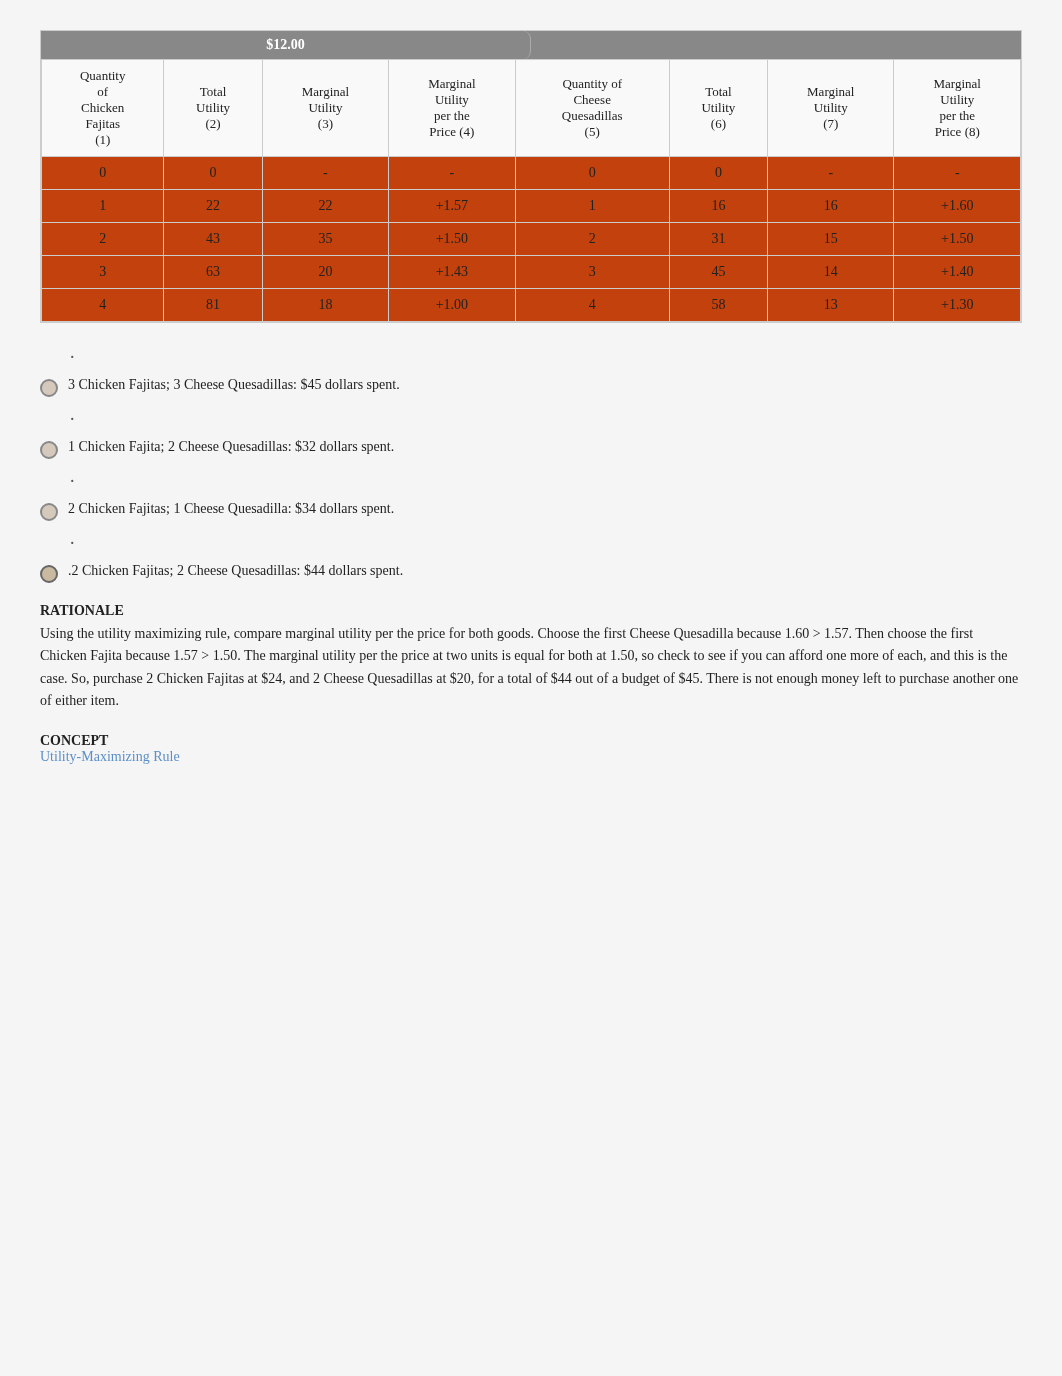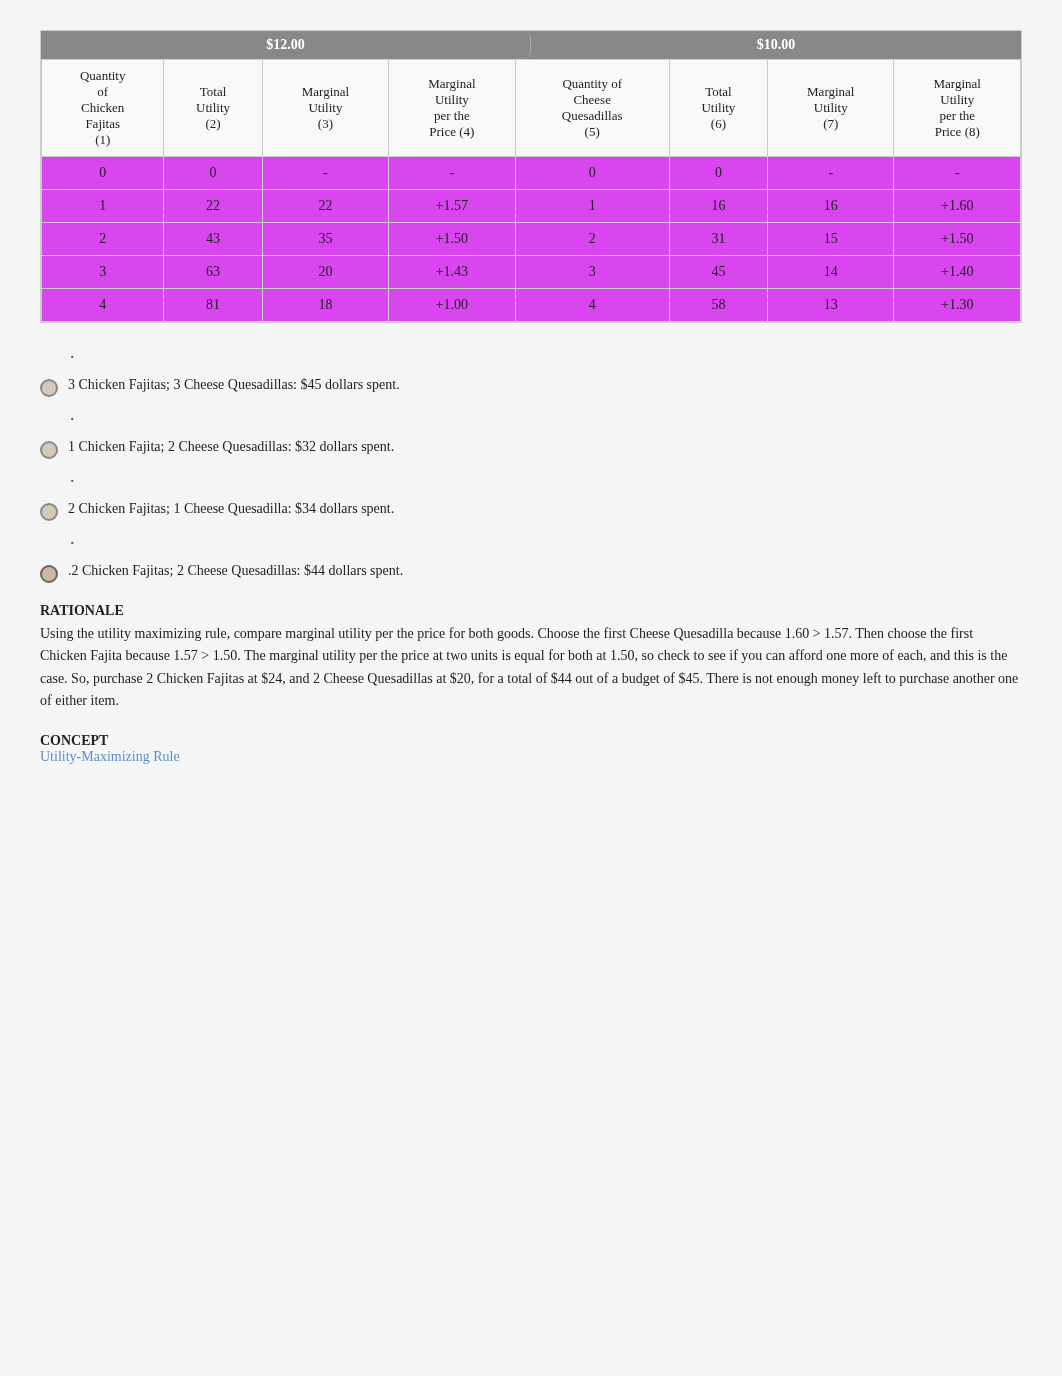--- a/index.html
+++ b/index.html
@@ -39,21 +39,21 @@
       width: 50%;
       text-align: center;
       padding: 6px 0;
       font-weight: bold;
       font-size: 14px;
     }
 
     table {
       width: 100%;
       border-collapse: collapse;
-      background: #d946ef;
+      background: #c2410c;
     }
 
     table th {
       border: 1px solid #ccc;
       padding: 8px 6px;
       text-align: center;
       font-weight: normal;
       font-size: 13px;
       vertical-align: middle;
       background: #f9f9f9;
@@ -124,21 +124,20 @@
       text-decoration: none;
       font-size: 14px;
     }
   </style>
 </head>
 <body>
 
 <div class="table-container">
   <div class="price-header-row">
     <div class="price-header-left">$12.00</div>
-    <div class="price-header-right">$10.00</div>
   </div>
   <table>
     <thead>
       <tr>
         <th>Quantity<br>of<br>Chicken<br>Fajitas<br>(1)</th>
         <th>Total<br>Utility<br>(2)</th>
         <th>Marginal<br>Utility<br>(3)</th>
         <th>Marginal<br>Utility<br>per the<br>Price (4)</th>
         <th>Quantity of<br>Cheese<br>Quesadillas<br>(5)</th>
         <th>Total<br>Utility<br>(6)</th>

